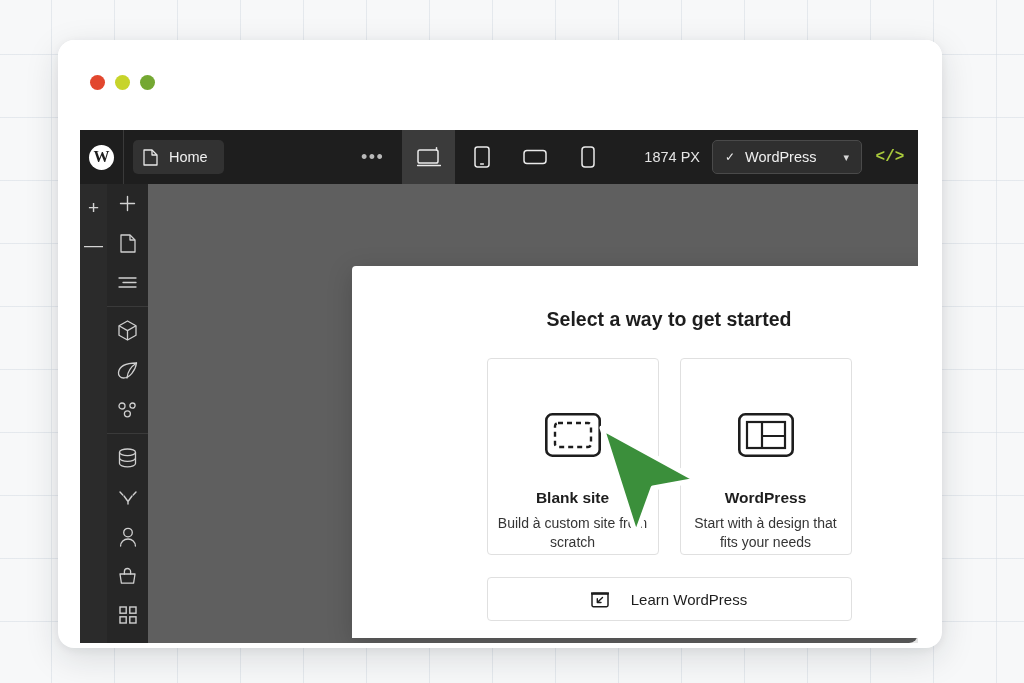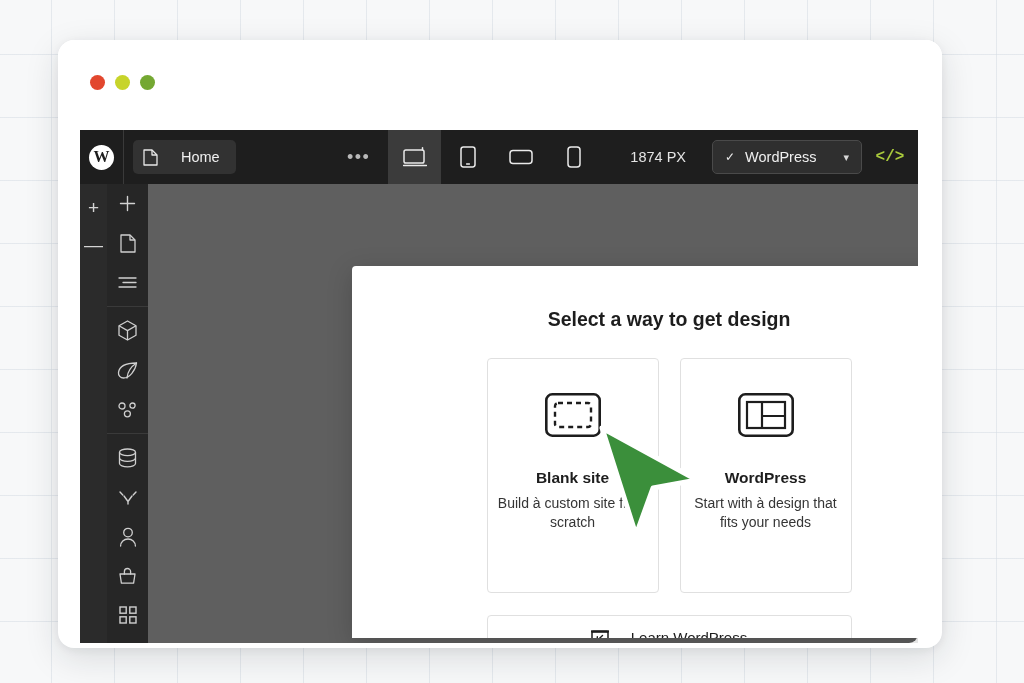--- a/index.html
+++ b/index.html
@@ -89,21 +89,21 @@
   }
   #toolbar-sep {
     width: 1px; height: 54px; background: #3a3a3a; flex: 0 0 auto;
   }
   #home-chip {
     margin-left: 9px;
     height: 34px;
     padding: 0 16px 0 10px;
     background: #323232;
     border-radius: 5px;
-    display: flex; align-items: center; gap: 23px;
+    display: flex; align-items: center; gap: 11px;
     color: #f0f0f0;
     font-size: 14.5px;
     flex: 0 0 auto;
   }
   #toolbar-ellipsis {
     margin-left: auto;
     color: #b9b9b9;
     font-size: 18px;
     letter-spacing: 1.5px;
     padding: 0 18px;
@@ -111,21 +111,21 @@
   }
   .device-btn {
     width: 53px; height: 54px;
     display: flex; align-items: center; justify-content: center;
     flex: 0 0 auto;
   }
   .device-btn.active { background: #3b3b3b; }
   #px-label {
     color: #e4e4e4;
     font-size: 14.5px;
-    padding: 0 26px 0 30px;
+    padding: 0 12px 0 30px;
     white-space: nowrap;
     flex: 0 0 auto;
   }
   #status-chip {
     height: 34px;
     min-width: 150px;
     padding: 0 12px;
     background: #2f2f2f;
     border: 1px solid #4a4a4a;
     border-radius: 5px;
@@ -200,27 +200,27 @@
     margin-top: 42px;
   }
   #card-row {
     display: flex;
     justify-content: center;
     gap: 21px;
     margin-top: 27px;
   }
   .choice-card {
     width: 172px;
-    height: 235px;
+    height: 197px;
     border: 1px solid #e0e0e0;
     border-radius: 4px;
     background: #fff;
     display: flex; flex-direction: column;
     align-items: center;
-    padding-top: 34px;
+    padding-top: 54px;
   }
   .choice-icon { color: #1d1d1d; }
   .choice-title {
     margin-top: 28px;
     font-size: 15.5px;
     font-weight: 700;
     color: #1d1d1d;
   }
   .choice-desc {
     margin-top: 7px;
@@ -428,21 +428,21 @@
             <rect x="1" y="10.8" width="6.2" height="6.2" stroke="#cfcfcf" stroke-width="1.4"></rect>
             <rect x="10.8" y="10.8" width="6.2" height="6.2" stroke="#cfcfcf" stroke-width="1.4"></rect>
           </svg>
         </div>
       </div>
 
       <div id="canvas">
 
         <div id="start-modal">
 
-          <div id="modal-title">Select a way to get design</div>
+          <div id="modal-title">Select a way to get started</div>
 
           <div id="card-row">
 
             <div class="choice-card">
               <span class="choice-icon">
                 <svg width="56" height="44" viewBox="0 0 56 44" fill="none">
                   <rect x="1.3" y="1.3" width="53.4" height="41.4" rx="6" stroke="#1d1d1d" stroke-width="2.6"></rect>
                   <rect x="10" y="10" width="36" height="24" rx="3" stroke="#1d1d1d" stroke-width="2.4" stroke-dasharray="5 4"></rect>
                 </svg>
               </span>

